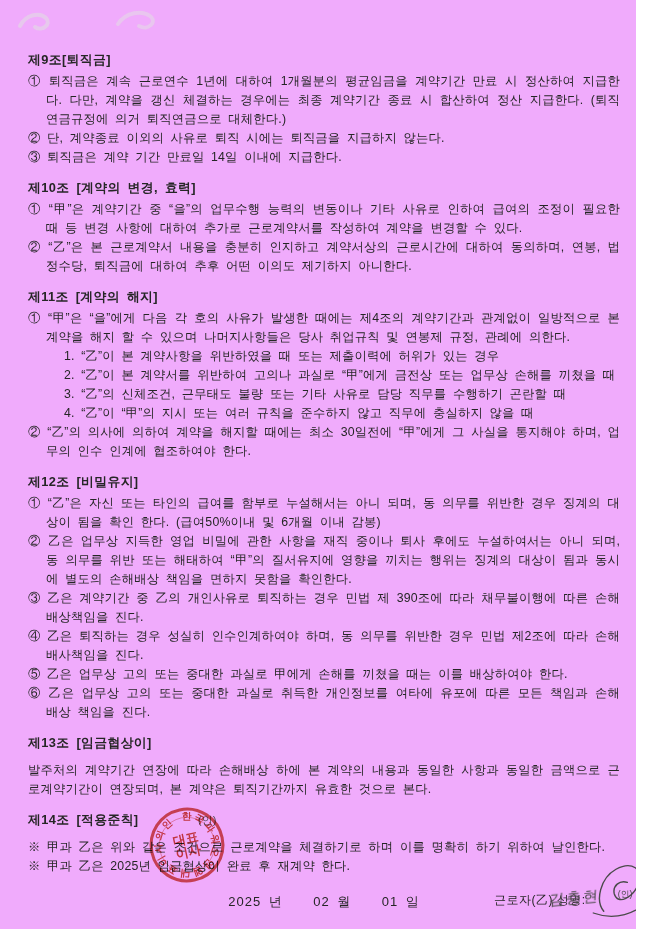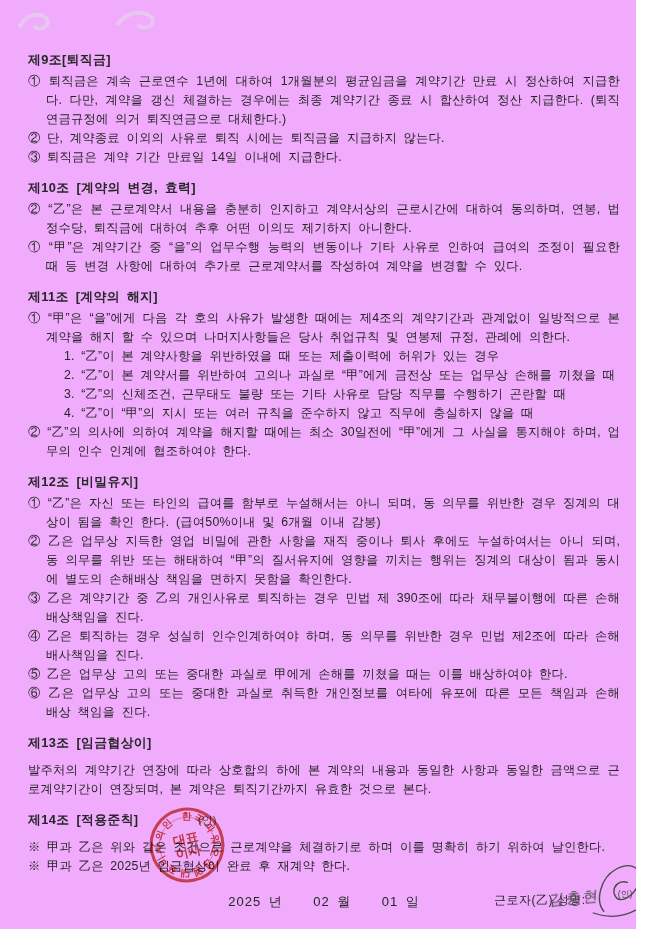--- a/index.html
+++ b/index.html
@@ -41,22 +41,22 @@
 
     <section>
       <h3 class="art first">제9조[퇴직금]</h3>
       <p class="cl">① 퇴직금은 계속 근로연수 1년에 대하여 1개월분의 평균임금을 계약기간 만료 시 정산하여 지급한다. 다만, 계약을 갱신 체결하는 경우에는 최종 계약기간 종료 시 합산하여 정산 지급한다. (퇴직연금규정에 의거 퇴직연금으로 대체한다.)</p>
       <p class="cl">② 단, 계약종료 이외의 사유로 퇴직 시에는 퇴직금을 지급하지 않는다.</p>
       <p class="cl">③ 퇴직금은 계약 기간 만료일 14일 이내에 지급한다.</p>
     </section>
 
     <section>
       <h3 class="art">제10조 [계약의 변경, 효력]</h3>
+      <p class="cl">① “甲”은 계약기간 중 “을”의 업무수행 능력의 변동이나 기타 사유로 인하여 급여의 조정이 필요한 때 등 변경 사항에 대하여 추가로 근로계약서를 작성하여 계약을 변경할 수 있다.</p>
       <p class="cl">② “乙”은 본 근로계약서 내용을 충분히 인지하고 계약서상의 근로시간에 대하여 동의하며, 연봉, 법정수당, 퇴직금에 대하여 추후 어떤 이의도 제기하지 아니한다.</p>
-      <p class="cl">① “甲”은 계약기간 중 “을”의 업무수행 능력의 변동이나 기타 사유로 인하여 급여의 조정이 필요한 때 등 변경 사항에 대하여 추가로 근로계약서를 작성하여 계약을 변경할 수 있다.</p>
     </section>
 
     <section>
       <h3 class="art">제11조 [계약의 해지]</h3>
       <p class="cl">① “甲”은 “을”에게 다음 각 호의 사유가 발생한 때에는 제4조의 계약기간과 관계없이 일방적으로 본 계약을 해지 할 수 있으며 나머지사항들은 당사 취업규칙 및 연봉제 규정, 관례에 의한다.</p>
       <p class="cl sub">1. “乙”이 본 계약사항을 위반하였을 때 또는 제출이력에 허위가 있는 경우</p>
       <p class="cl sub">2. “乙”이 본 계약서를 위반하여 고의나 과실로 “甲”에게 금전상 또는 업무상 손해를 끼쳤을 때</p>
       <p class="cl sub">3. “乙”의 신체조건, 근무태도 불량 또는 기타 사유로 담당 직무를 수행하기 곤란할 때</p>
       <p class="cl sub">4. “乙”이 “甲”의 지시 또는 여러 규칙을 준수하지 않고 직무에 충실하지 않을 때</p>
       <p class="cl">② “乙”의 의사에 의하여 계약을 해지할 때에는 최소 30일전에 “甲”에게 그 사실을 통지해야 하며, 업무의 인수 인계에 협조하여야 한다.</p>
@@ -67,21 +67,21 @@
       <p class="cl">① “乙”은 자신 또는 타인의 급여를 함부로 누설해서는 아니 되며, 동 의무를 위반한 경우 징계의 대상이 됨을 확인 한다. (급여50%이내 및 6개월 이내 감봉)</p>
       <p class="cl">② 乙은 업무상 지득한 영업 비밀에 관한 사항을 재직 중이나 퇴사 후에도 누설하여서는 아니 되며, 동 의무를 위반 또는 해태하여 “甲”의 질서유지에 영향을 끼치는 행위는 징계의 대상이 됨과 동시에 별도의 손해배상 책임을 면하지 못함을 확인한다.</p>
       <p class="cl">③ 乙은 계약기간 중 乙의 개인사유로 퇴직하는 경우 민법 제 390조에 따라 채무불이행에 따른 손해배상책임을 진다.</p>
       <p class="cl">④ 乙은 퇴직하는 경우 성실히 인수인계하여야 하며, 동 의무를 위반한 경우 민법 제2조에 따라 손해배사책임을 진다.</p>
       <p class="cl">⑤ 乙은 업무상 고의 또는 중대한 과실로 甲에게 손해를 끼쳤을 때는 이를 배상하여야 한다.</p>
       <p class="cl">⑥ 乙은 업무상 고의 또는 중대한 과실로 취득한 개인정보를 여타에 유포에 따른 모든 책임과 손해배상 책임을 진다.</p>
     </section>
 
     <section>
       <h3 class="art">제13조 [임금협상이]</h3>
-      <p class="plain gap-top">발주처의 계약기간 연장에 따라 상호합의 하에 본 계약의 내용과 동일한 사항과 동일한 금액으로 근로계약기간이 연장되며, 본 계약은 퇴직기간까지 유효한 것으로 본다.</p>
+      <p class="plain gap-top">발주처의 계약기간 연장에 따라 손해배상 하에 본 계약의 내용과 동일한 사항과 동일한 금액으로 근로계약기간이 연장되며, 본 계약은 퇴직기간까지 유효한 것으로 본다.</p>
     </section>
 
     <section>
       <h3 class="art">제14조 [적용준칙]</h3>
     </section>
 
     <div class="notes">
       <p class="note">※ 甲과 乙은 위와 같은 조건으로 근로계약을 체결하기로 하며 이를 명확히 하기 위하여 날인한다.</p>
       <p class="note">※ 甲과 乙은 2025년 임금협상이 완료 후 재계약 한다.</p>
     </div>

